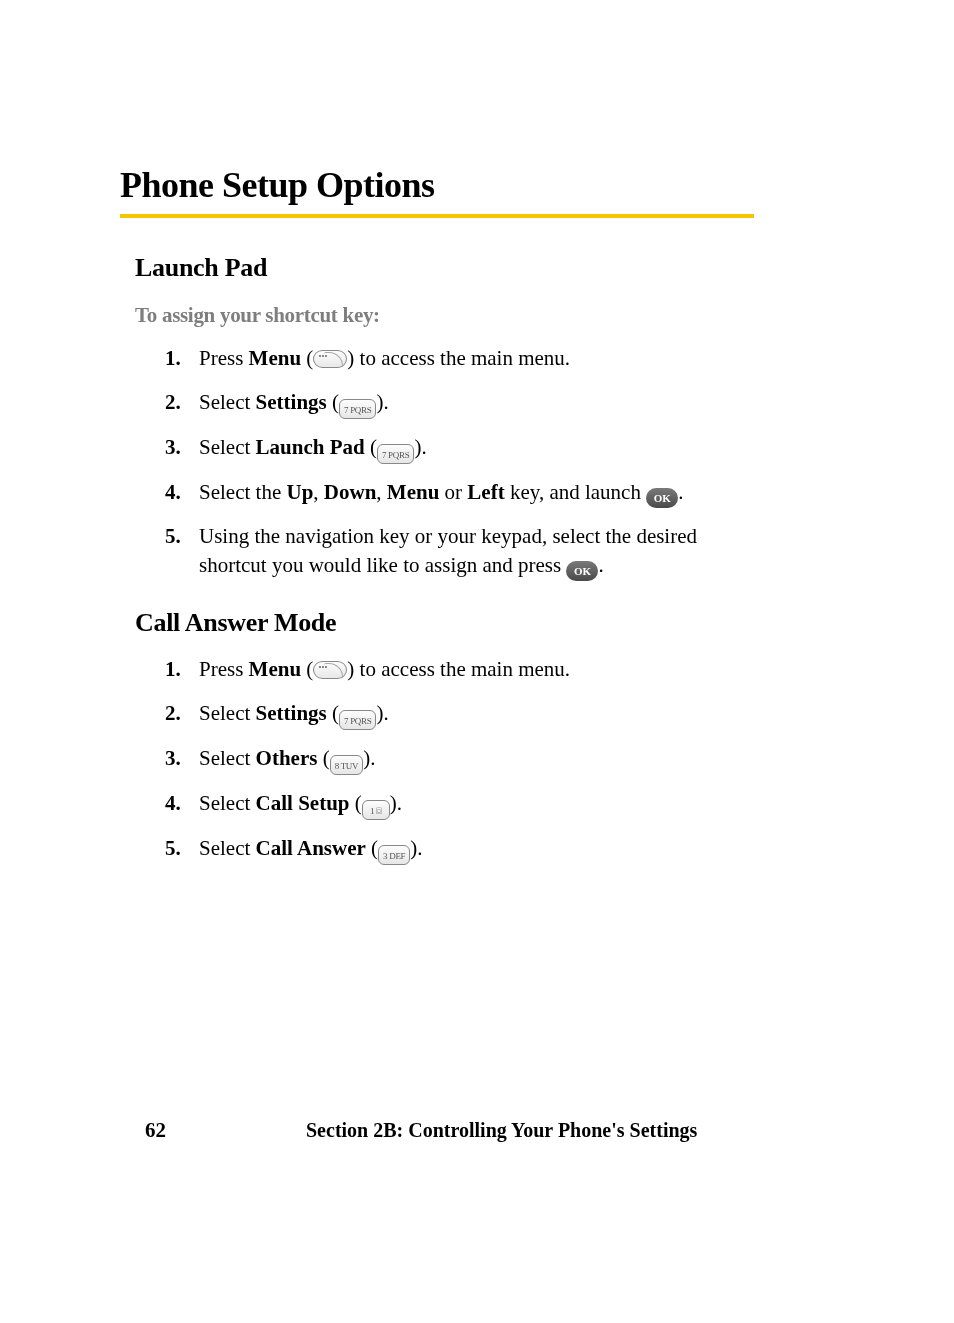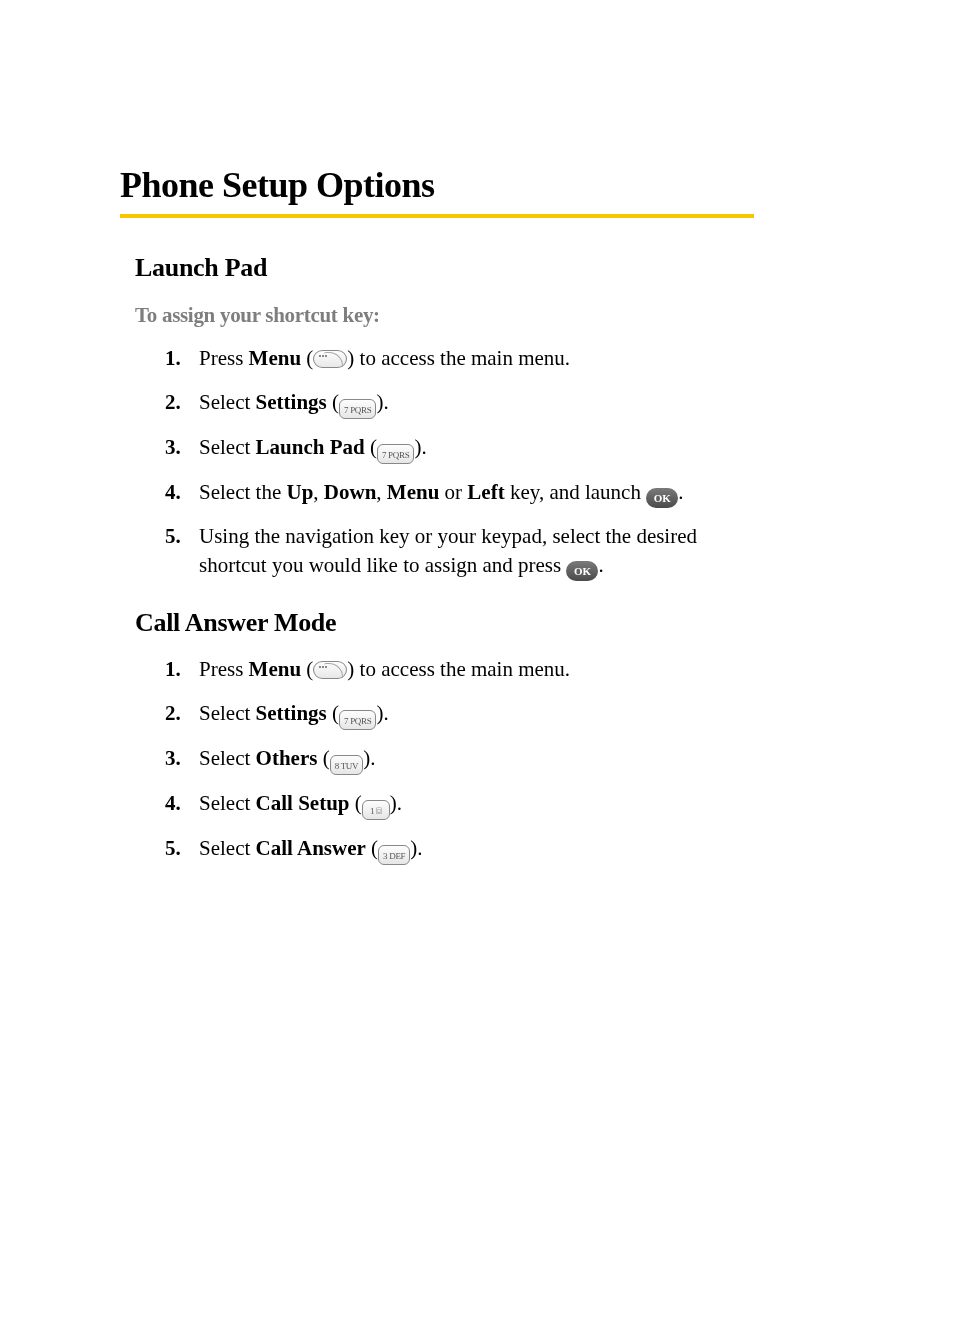--- a/index.html
+++ b/index.html
@@ -219,14 +219,18 @@
         <span class="num">4.</span>
         <span>Select </span><span class="b">Call Setup</span><span> (</span><span class="key-round">1 ⌼</span><span>).</span>
       </li>
       <li>
         <span class="num">5.</span>
         <span>Select </span><span class="b">Call Answer</span><span> (</span><span class="key-round">3 DEF</span><span>).</span>
       </li>
     </ol>
   </div>
 
+  <div class="footer">
+    <span class="pnum">62</span>
+    <span class="ftext">Section 2B: Controlling Your Phone's Settings</span>
+  </div>
 
 </div>
 
 </body></html>

